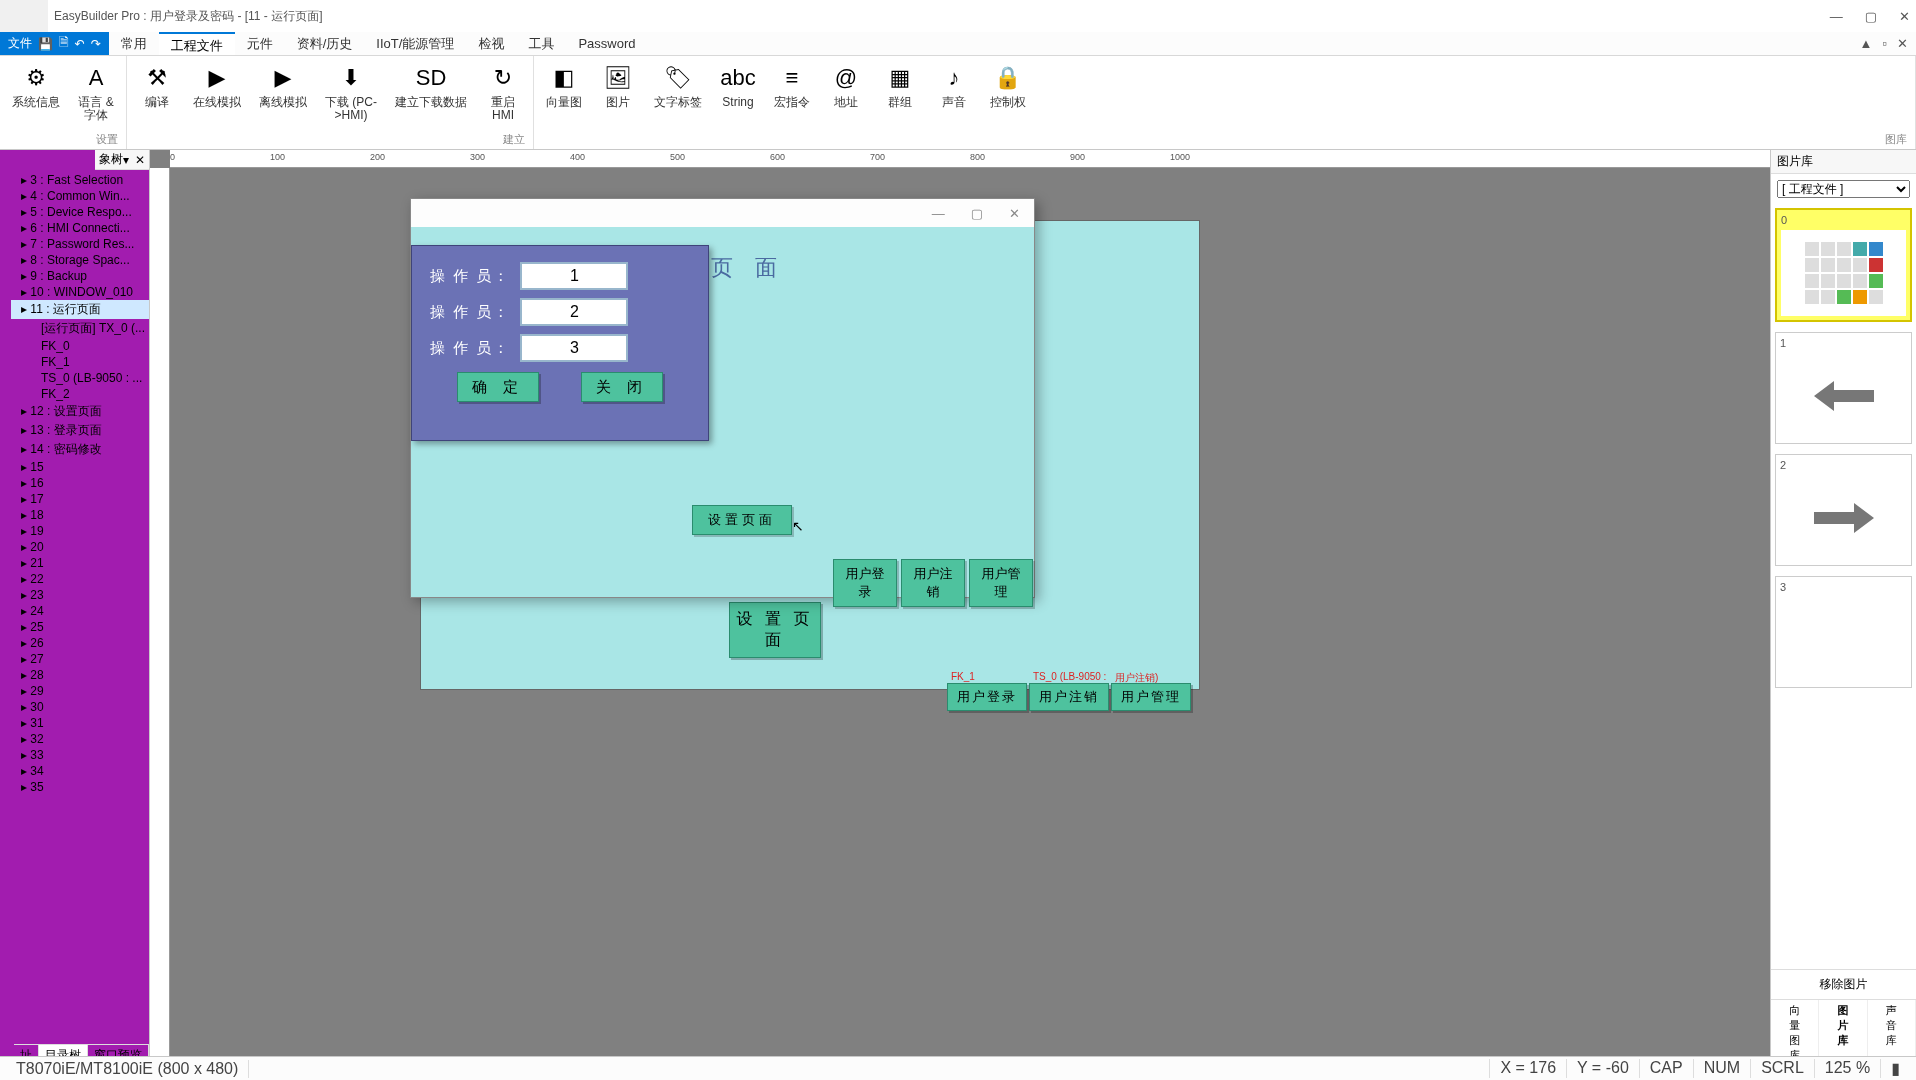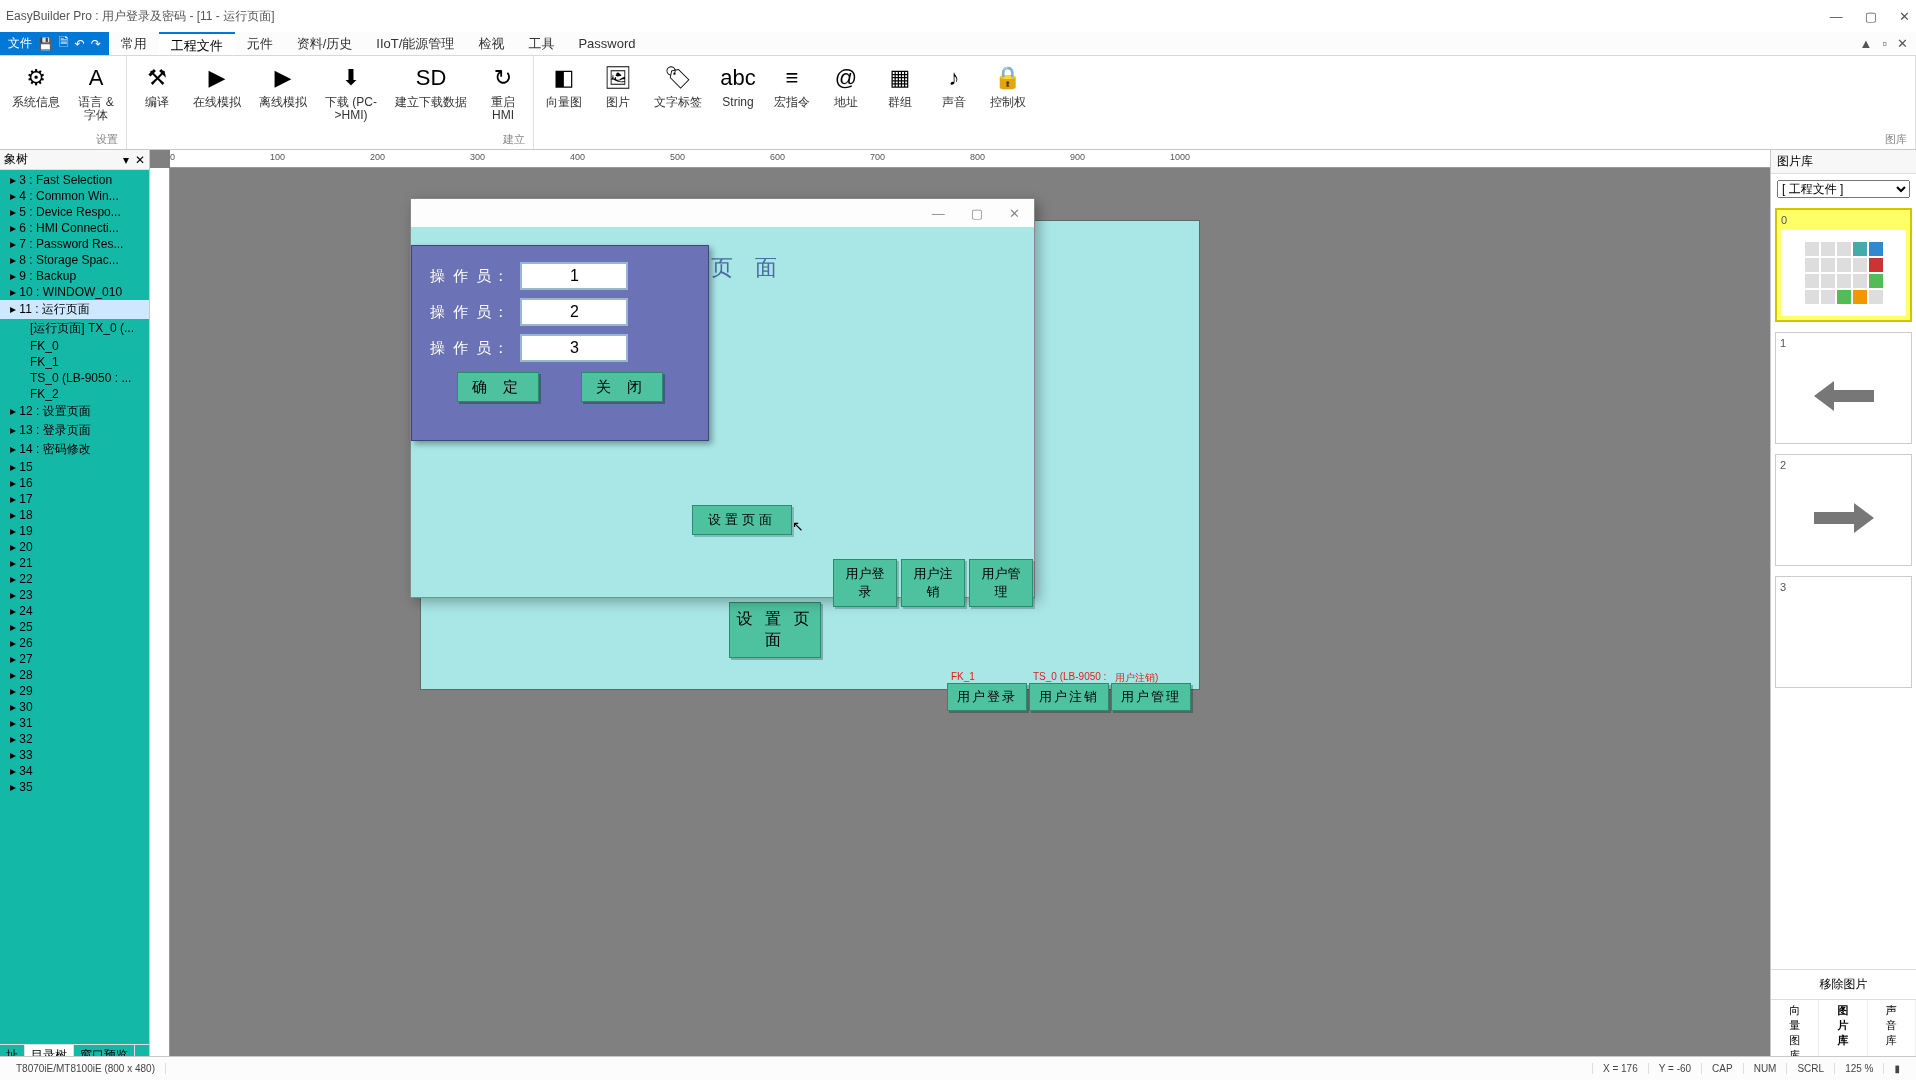--- a/index.html
+++ b/index.html
@@ -1,19 +1,19 @@
 <!DOCTYPE html>
 <html><head>
 <meta charset="utf-8">
 <style>
 * { margin:0; padding:0; box-sizing:border-box; font-family:"Microsoft YaHei",sans-serif; }
 body { background:#f0f0f0; width:1916px; height:1080px; overflow:hidden; position:relative; font-size:13px; }
 
 
-.titlebar { height:22px; background:#fff; display:flex; align-items:center; padding:16px 6px; color:#555; font-size:12px; }
+.titlebar { height:22px; background:#fff; display:flex; align-items:center; padding:16px 6px; color:#555; font-size:12px;margin-left:48px; }
 .titlebar .win-btns { margin-left:auto; display:flex; gap:22px; }
 .titlebar .win-btns span { cursor:pointer; color:#555; font-size:13px;}
 
 
 .menubar { height:24px; background:#fcfcfc; display:flex; align-items:stretch; border-bottom:1px solid #d8d8d8;}
 .menubar .mitem { padding:0 12px; line-height:24px; color:#333; cursor:pointer; }
 .menubar .mitem.active { background:#fff; color:#000; border-top:2px solid #0078d7; }
 .menubar .qat { display:flex; align-items:center; gap:6px; padding:0 8px; background:#0078d7; color:#fff; }
 .menubar .qat span { font-size:12px; cursor:pointer;}
 .menubar .rctrl { margin-left:auto; display:flex; gap:10px; padding:0 8px; align-items:center; color:#555;}
@@ -25,21 +25,21 @@
 .rgroup .btns { display:flex; gap:10px; flex:1;}
 .rbtn { display:flex; flex-direction:column; align-items:center; gap:2px; padding:2px 4px; cursor:pointer; min-width:44px;}
 .rbtn .ico { width:32px; height:32px; display:flex; align-items:center; justify-content:center; font-size:22px; }
 .rbtn .lab { font-size:12px; color:#333; text-align:center; line-height:1.1; white-space:pre-line;}
 .rgroup .gname { font-size:11px; color:#888; text-align:right; padding-top:2px;}
 
 
 .mainrow { display:flex; height:calc(100% - 22px - 24px - 94px - 24px); }
 
 
-.leftpane { width:150px; border-right:1px solid #c8c8c8; background:#14b8a6; display:flex; flex-direction:column; }
+.leftpane { width:150px; border-right:1px solid #c8c8c8; background:#a21caf; display:flex; flex-direction:column;align-items:flex-end; }
 .lph { height:20px; display:flex; align-items:center; padding:0 4px; background:#f7f7f7; border-bottom:1px solid #ddd; font-size:12px;}
 .lph .dd { margin-left:auto; cursor:pointer;}
 .lph .cl { margin-left:6px; cursor:pointer;}
 .tree { flex:1; overflow:auto; font-size:12px; padding:2px 0;}
 .tnode { padding:1px 4px 1px 10px; white-space:nowrap; cursor:pointer; }
 .tnode.sel { background:#cfe8ff; }
 .tnode.sub { padding-left:30px; }
 .lefttabs { height:22px; display:flex; border-top:1px solid #ddd; font-size:12px;}
 .lefttabs div{ padding:2px 6px; border-right:1px solid #ddd; cursor:pointer;}
 .lefttabs div.act{ background:#fff; }
@@ -84,21 +84,21 @@
 .thumb.sel { background:#ffff66; border:2px solid #d4c400;}
 .thumb .tn { font-size:11px; color:#555;}
 .thumb .tprev { height:86px; background:#fff; display:flex; align-items:center; justify-content:center; margin-top:4px;}
 .thumb .tprev svg{ }
 .rfoot-btn { text-align:center; padding:6px 0; border-top:1px solid #ddd; font-size:12px; cursor:pointer;}
 .rtabs { display:flex; border-top:1px solid #ddd; font-size:11px;}
 .rtabs div{ flex:1; text-align:center; padding:3px 16px; border-right:1px solid #eee; cursor:pointer;}
 .rtabs div.act{ background:#fff; font-weight:bold;}
 
 
-.status { position:absolute; left:0; right:0; bottom:0; height:24px; background:#fcfcfc; border-top:1px solid #c8c8c8; display:flex; align-items:center; font-size:10px; color:#444; padding:0 6px;}
+.status { position:absolute; left:0; right:0; bottom:0; height:24px; background:#fcfcfc; border-top:1px solid #c8c8c8; display:flex; align-items:center; font-size:16px; color:#444; padding:0 6px;}
 .status .seg { padding:0 10px; border-right:1px solid #ddd; }
 .status .rseg { margin-left:auto; display:flex;}
 .status .rseg .seg{border-left:1px solid #ddd; border-right:none;}
 
 .cursor { position:absolute; left:622px; top:350px; font-size:14px; color:#000; pointer-events:none; z-index:999;}
 
 
 .gridprev { display:grid; grid-template-columns:repeat(5,14px); grid-auto-rows:14px; gap:2px;}
 .gridprev span{ display:block; width:14px;height:14px;}
 </style>

